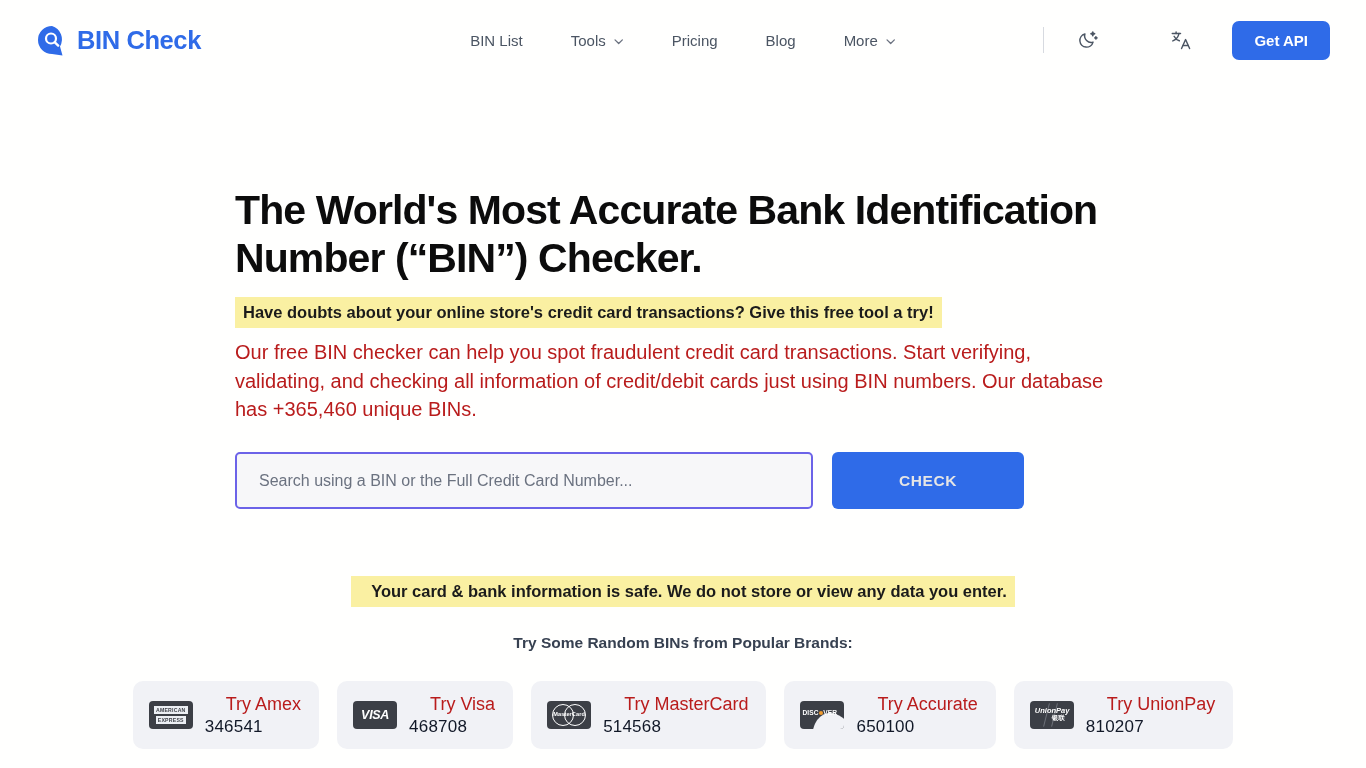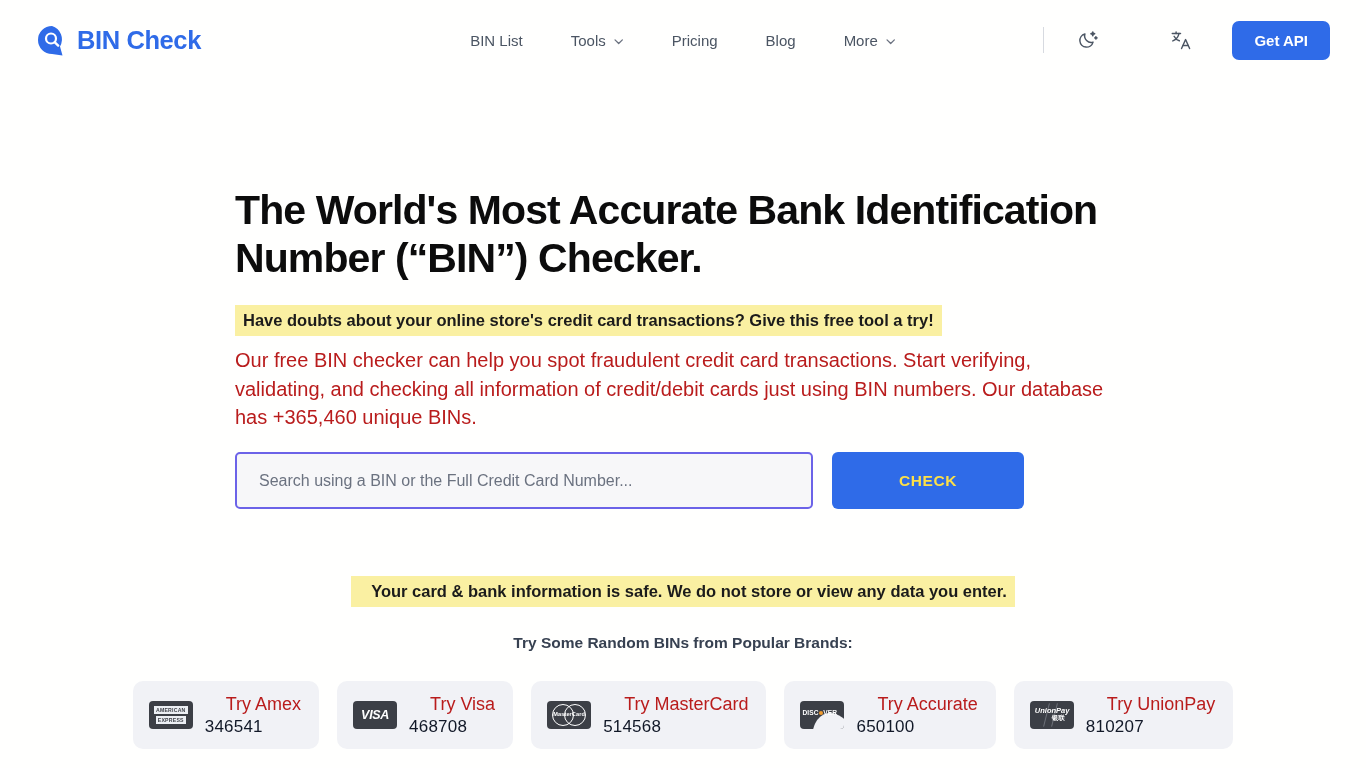--- a/index.html
+++ b/index.html
@@ -57,21 +57,21 @@
     padding: 11px 22px; border-radius: 7px; border: none; cursor: pointer;
     margin-left: 32px; white-space: nowrap; font-family: "Liberation Sans", sans-serif;
   }
 
   
   .hero { position: absolute; top: 150px; left: 235px; width: 960px; }
   .headline {
     font-size: 41px; line-height: 48px; font-weight: 700; color: #0c0c0c;
     letter-spacing: -0.9px; max-width: 870px; margin-top: 36px;
   }
-  .tagline-wrap { margin-top: 23px; }
+  .tagline-wrap { margin-top: 15px; }
   .tagline {
     display: inline-block; background: #FAF0A2; color: #1b1b1b;
     font-size: 16.5px; font-weight: 700; line-height: 26px;
     padding: 2px 8px 3px 8px;
   }
   .desc {
     margin-top: 10px; max-width: 890px;
     font-size: 20px; line-height: 28.5px; color: #b91c1c; font-weight: 400;
   }
 
@@ -82,21 +82,21 @@
   }
   .search-input {
     width: 578px; height: 57px;
     border: 2px solid #6C63E8; border-radius: 5px;
     background: #F7F7F9; padding: 0 22px;
     font-size: 16px; color: #374151;
     font-family: "Liberation Sans", sans-serif; outline: none;
   }
   .search-input::placeholder { color: #6b7280; opacity: 1; }
   .check-btn {
-    width: 192px; height: 57px; background: #2F6BE8; color: #fde047;
+    width: 192px; height: 57px; background: #2F6BE8; color: #e5e5e5;
     font-size: 15.5px; font-weight: 700; letter-spacing: 0.6px;
     border: none; border-radius: 6px; cursor: pointer;
     font-family: "Liberation Sans", sans-serif;
   }
 
   
   .safety-wrap { position: absolute; top: 576px; left: 0; width: 1366px; text-align: center; }
   .safety {
     display: inline-block; background: #FAF0A2; color: #1b1b1b;
     font-size: 16.5px; font-weight: 700; line-height: 26px; padding: 2px 8px 3px 20px;

